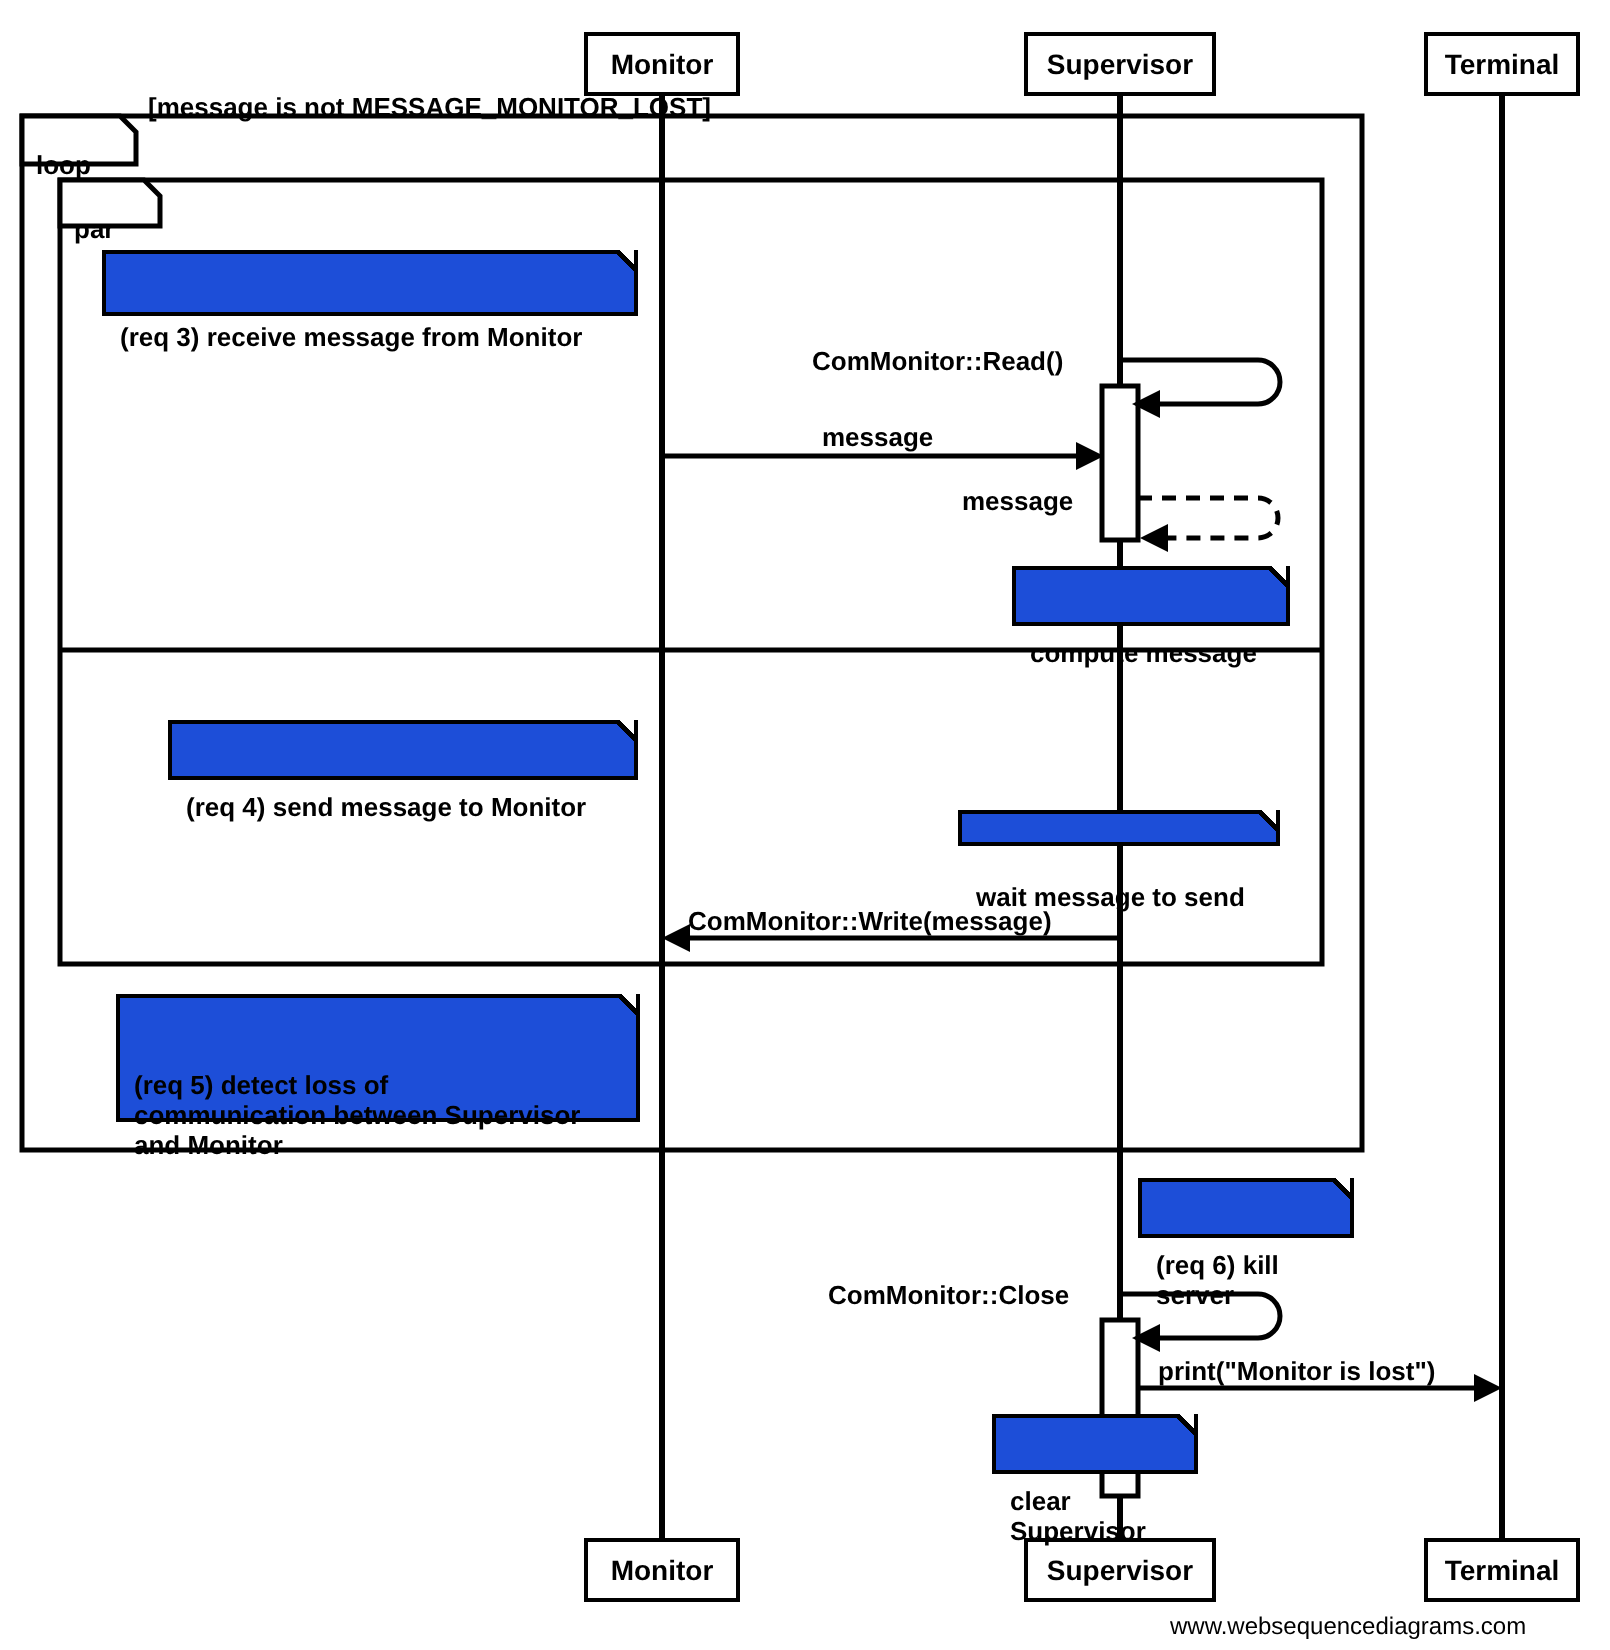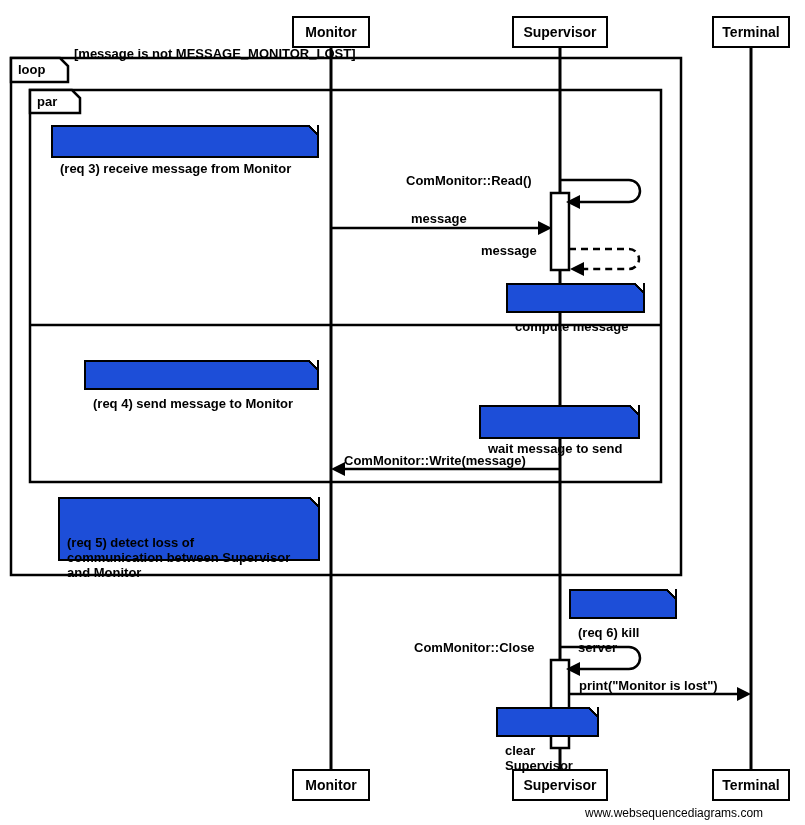--- a/index.html
+++ b/index.html
@@ -83,20 +83,21 @@
     font-family: "Liberation Sans", sans-serif;
     white-space: nowrap;
   }
   .frame-label {
     position: absolute;
     font-size: 13px;
     font-weight: bold;
     color: #000;
     font-family: "Liberation Sans", sans-serif;
     white-space: nowrap;
+    margin-top: 13px;
   }
   .frame-cond {
     position: absolute;
     font-size: 13px;
     font-weight: bold;
     color: #000;
     font-family: "Liberation Sans", sans-serif;
     white-space: nowrap;
   }
   .footer {
@@ -194,21 +195,21 @@
   <div class="note" style="left:490px; top:283px; width:139px; height:30px;margin-left:16px;">
     <span class="fold"></span>
     <span>compute message</span>
   </div>
 
   <div class="note" style="left:84px; top:360px; width:235px; height:30px;">
     <span class="fold"></span>
     <span>(req 4) send message to Monitor</span>
   </div>
 
-  <div class="note" style="left:479px; top:405px; width:161px; height:34px;">
+  <div class="note" style="left:479px; top:405px; width:161px; height:18px;">
     <span class="fold"></span>
     <span>wait message to send</span>
   </div>
 
   <div class="note" style="left:58px; top:497px; width:262px; height:64px; padding-top:6px;">
     <span class="fold"></span>
     <span>(req 5) detect loss of
 communication between Supervisor
 and Monitor</span>
   </div>

